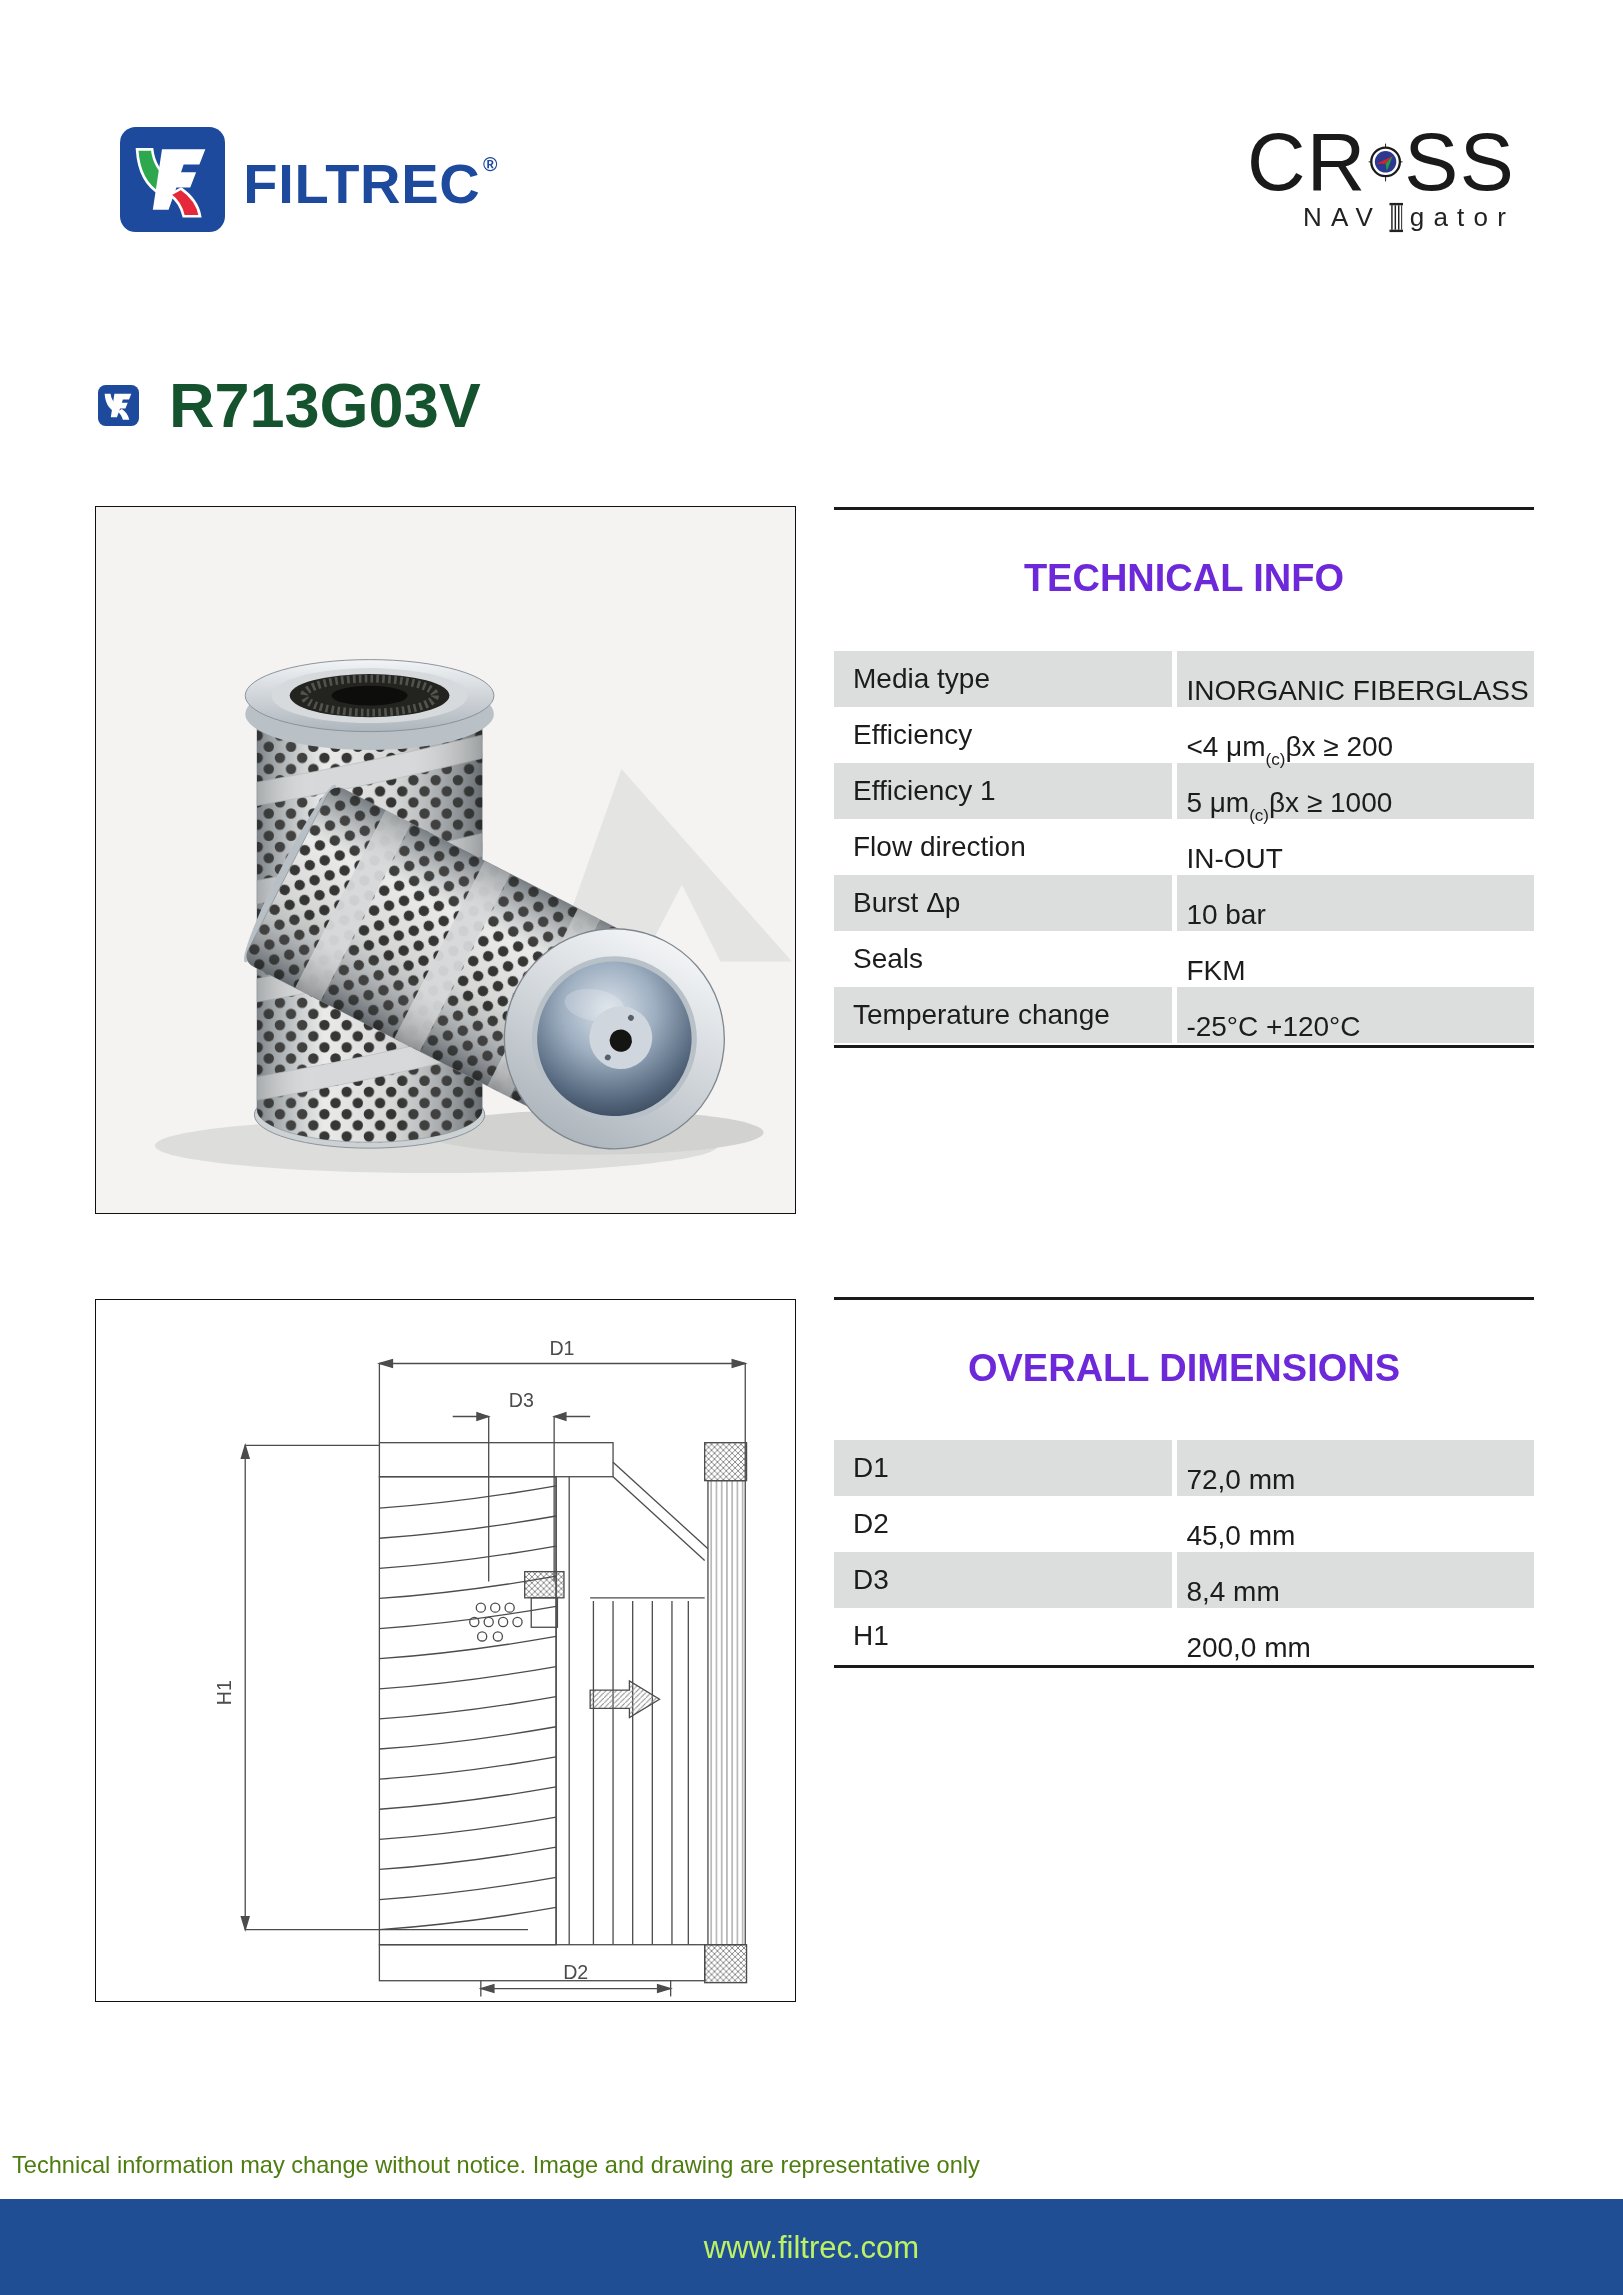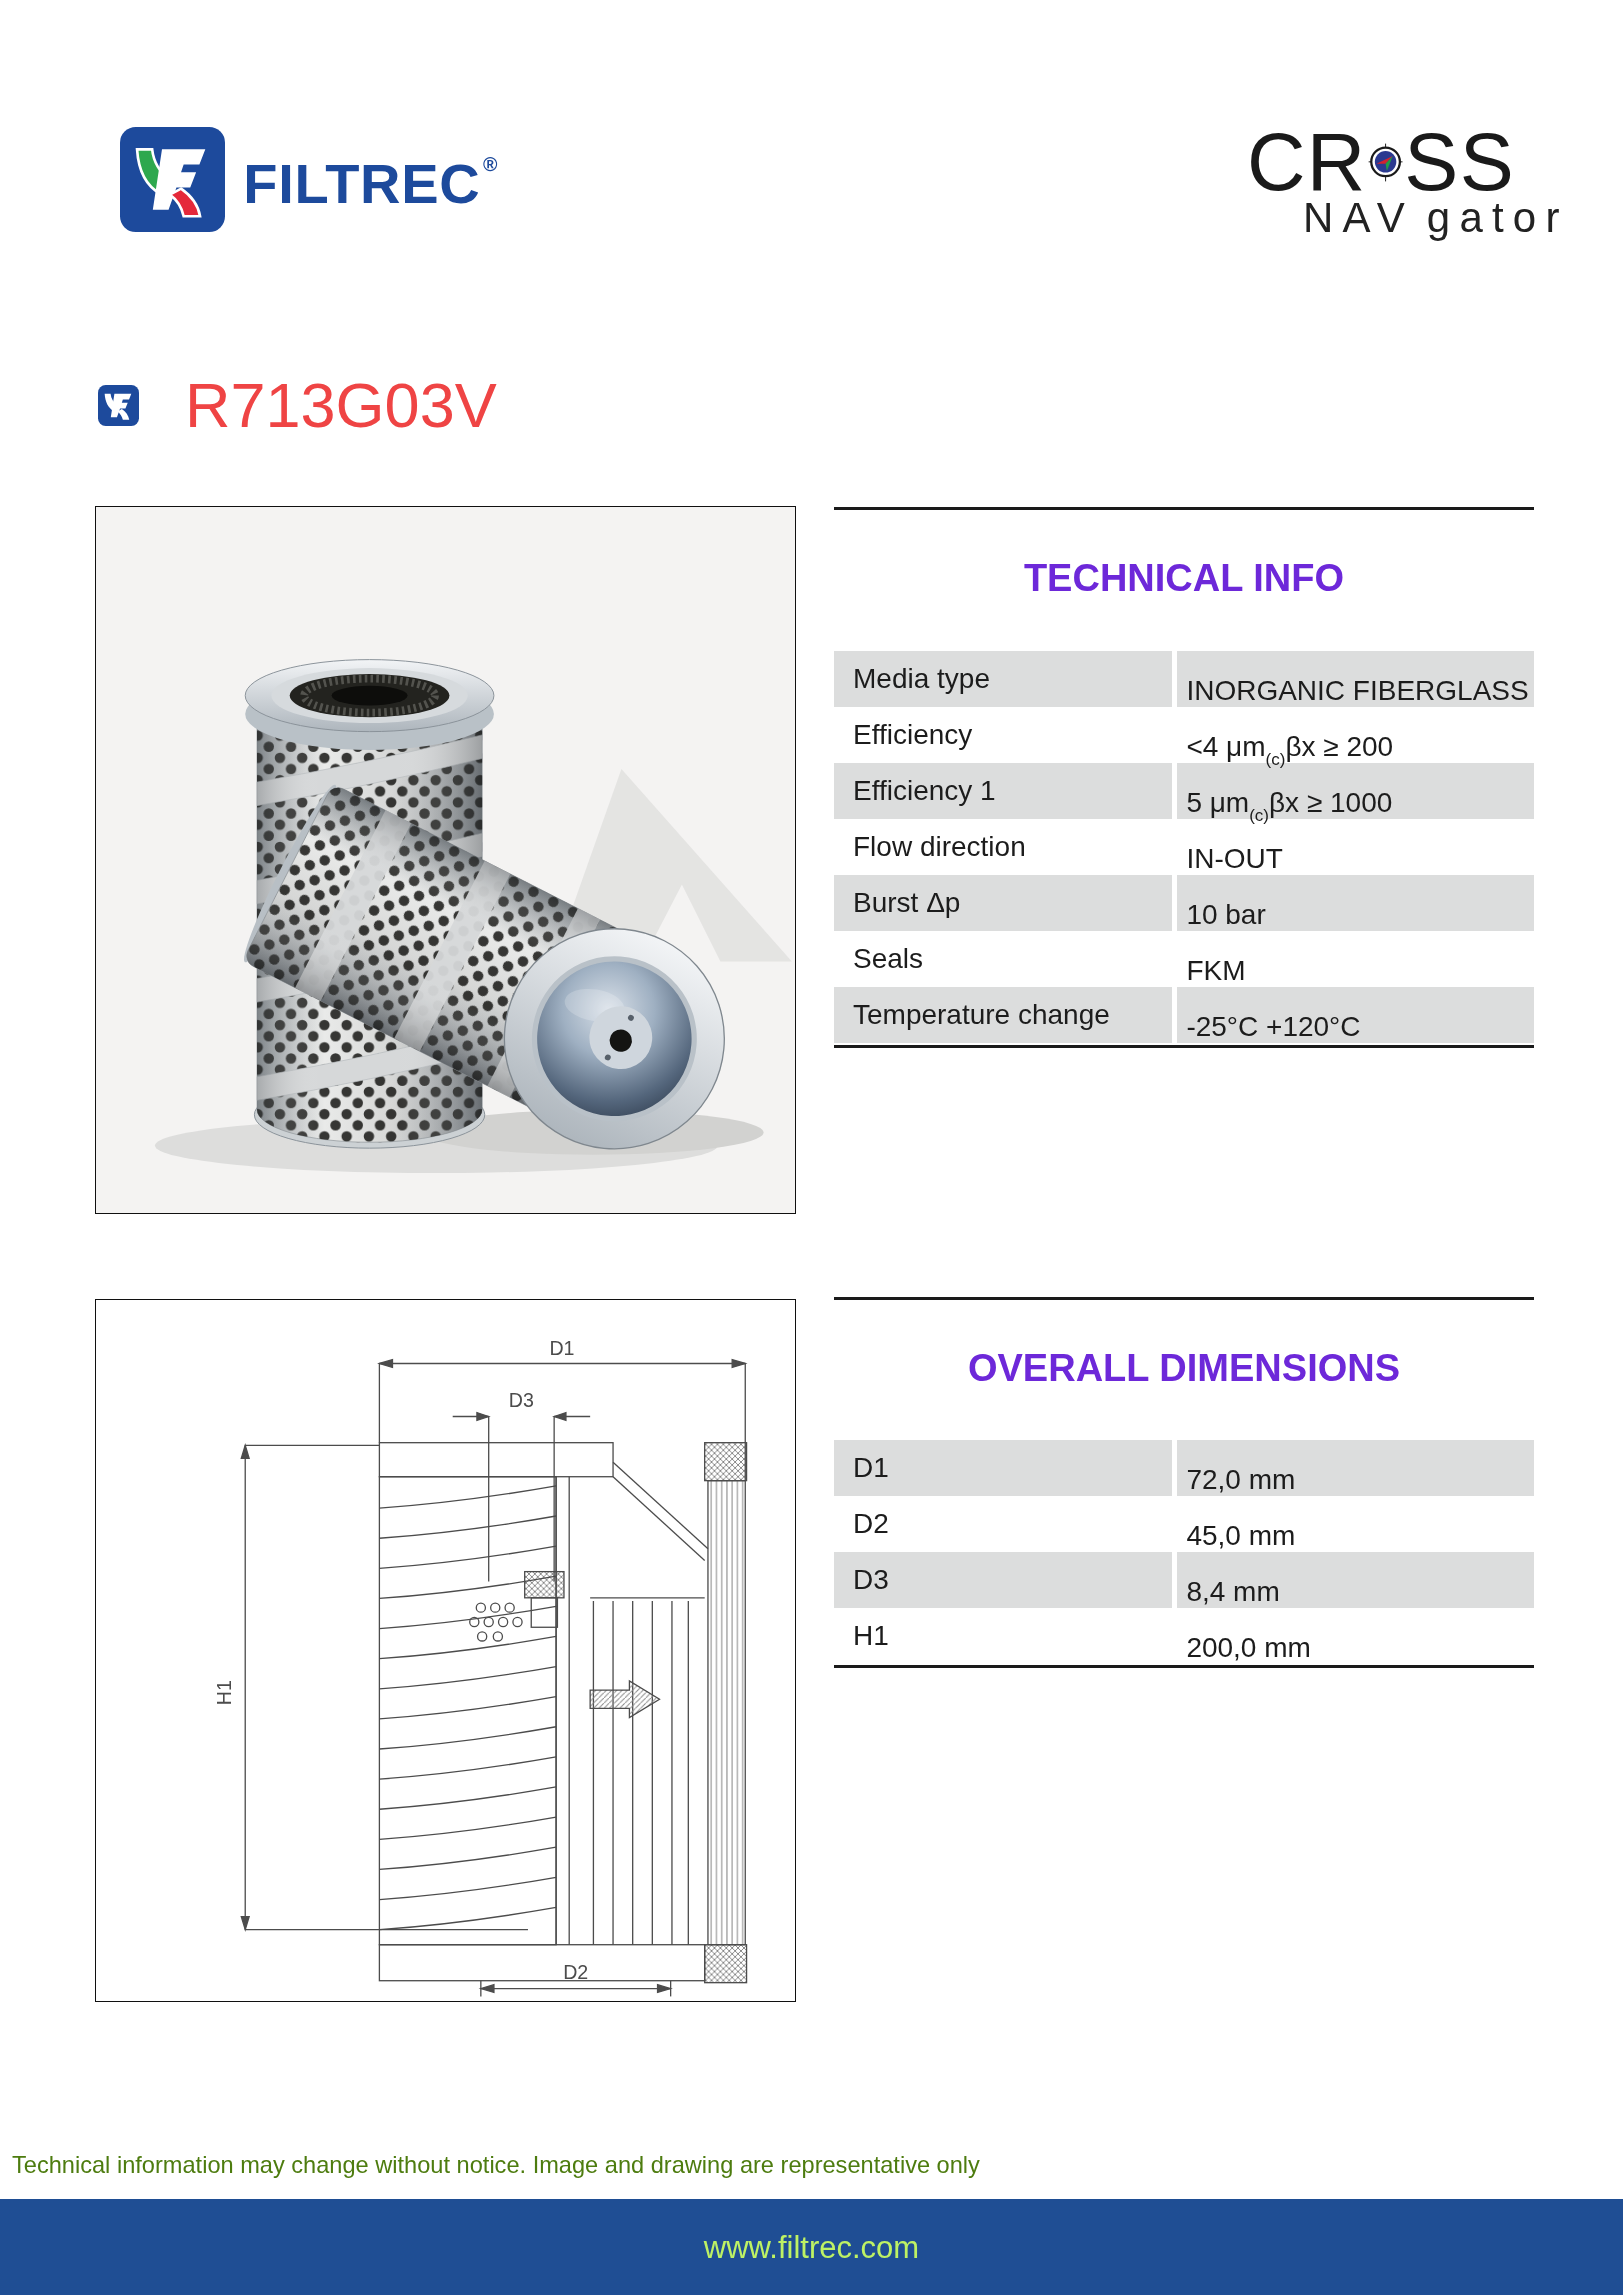--- a/index.html
+++ b/index.html
@@ -8,25 +8,25 @@
 
   
   .filtrec-logo{position:absolute;left:120px;top:124px;display:flex;align-items:center;gap:18.3px;}
   .filtrec-wordmark{font-size:56px;font-weight:bold;color:#1d4a9c;letter-spacing:0.7px;line-height:105px;}
   .filtrec-wordmark sup{font-size:19.6px;vertical-align:super;position:relative;top:-11.8px;left:2.6px;}
 
   .cross-logo{position:absolute;left:1247px;top:123px;width:268px;}
   .cross-row1{display:flex;align-items:center;justify-content:flex-start;}
   .cross-txt{font-size:81px;font-weight:normal;color:#1a1a1a;letter-spacing:1.3px;line-height:79px;}
   .cross-row2{display:flex;align-items:center;gap:6.5px;margin-top:-3.9px;padding-left:56px;}
-  .nav-txt{font-size:42px;color:#222;letter-spacing:9.2px;line-height:37px;}
+  .nav-txt{font-size:26px;color:#222;letter-spacing:9.2px;line-height:37px;}
 
   
   .product-title-row{position:absolute;left:98px;top:373px;display:flex;align-items:center;gap:30px;}
-  .product-code{font-size:63px;font-weight:normal;color:#ef4444;line-height:65px;margin-left:16px;}
+  .product-code{font-size:63px;font-weight:bold;color:#14532d;line-height:65px;}
 
   
   .photo-box{position:absolute;left:95px;top:506px;width:701px;height:708px;
              border:1.3px solid #101010;box-sizing:border-box;background:#f4f3f2;}
   .drawing-box{position:absolute;left:95px;top:1299px;width:701px;height:703px;
              border:1.3px solid #101010;box-sizing:border-box;background:#ffffff;}
   .photo-box svg,.drawing-box svg{display:block;width:100%;height:100%;}
 
   
   .rule{position:absolute;left:834px;width:700px;background:#1a1a1a;}

